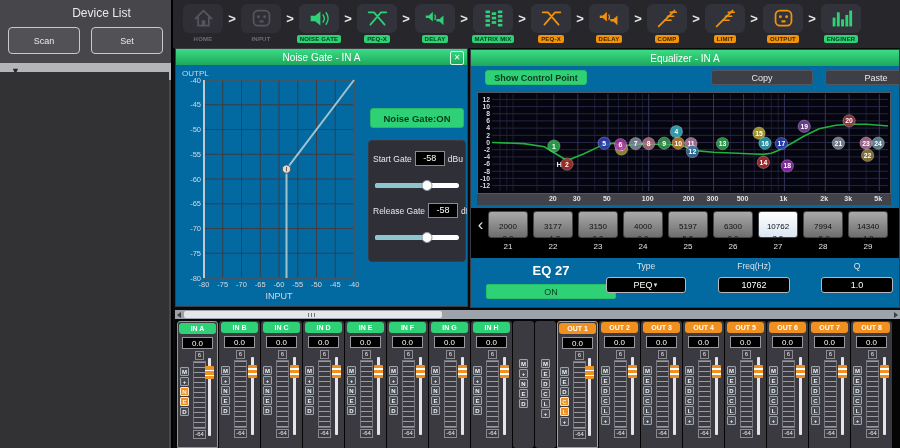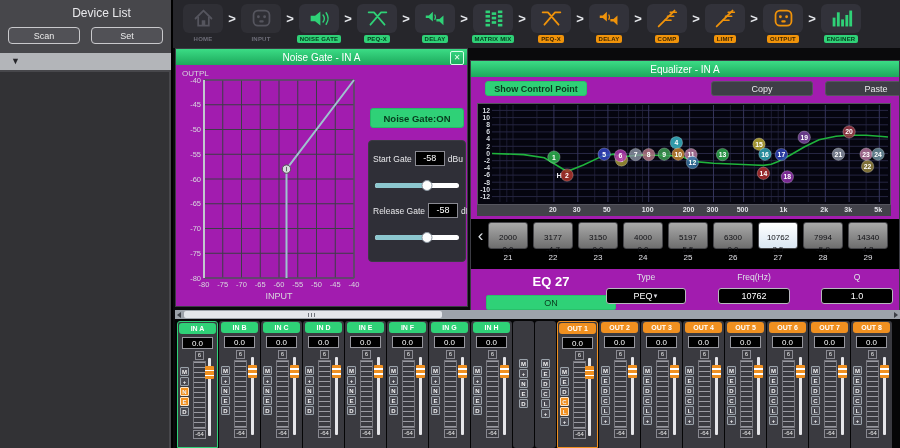--- a/index.html
+++ b/index.html
@@ -2,40 +2,40 @@
 <html><head>
 <meta charset="utf-8">
 <style>
   html,body{margin:0;padding:0;background:#000;}
   #root{position:relative;width:900px;height:448px;overflow:hidden;background:#0a0a0c;
         font-family:"Liberation Sans",sans-serif;-webkit-font-smoothing:antialiased;}
   
   #sidebar{position:absolute;left:0;top:0;width:173px;height:448px;background:#47474b;border-right:2px solid #000;box-sizing:border-box;}
   .dl-title{text-align:center;color:#e9e9ec;font-size:12px;padding-top:6px;height:16px;padding-left:32px;}
   .dl-btns{display:flex;justify-content:space-between;padding:5px 8px 2px;}
-  .dl-btn{width:72px;height:17px;background:#515156;border:1px solid #c9c9cc;border-radius:4px;color:#ececec;font-size:9px;font-family:inherit;}
+  .dl-btn{width:72px;height:27px;background:#515156;border:1px solid #c9c9cc;border-radius:4px;color:#ececec;font-size:9px;font-family:inherit;}
   .dl-expander{height:17px;background:#b3b5b9;display:flex;align-items:center;padding-left:11px;margin-top:7px;}
   .dl-tri{color:#26262a;font-size:9px;line-height:1;}
   .dl-body{position:absolute;left:0;top:72px;bottom:0;right:2px;background:#323235;}
   
   #toolbar{position:absolute;left:173px;top:0;width:727px;height:48px;background:#26262b;display:flex;align-items:flex-start;padding:4px 0 0 8px;box-sizing:border-box;overflow:hidden;}
   .tb-item{width:44px;flex:0 0 44px;display:flex;flex-direction:column;align-items:center;cursor:pointer;}
   .tb-icon{width:40px;height:29px;border-radius:6px;display:flex;align-items:center;justify-content:center;background:#32323a;}
   .tb-item.dim .tb-icon{color:#55555e;background:#2f2f35;}
   .tb-item.green .tb-icon{color:#2fd177;}
   .tb-item.orange .tb-icon{color:#f0930a;}
   .tb-label{font-size:6px;font-weight:bold;margin-top:2px;padding:1px 3px;border-radius:2px;white-space:nowrap;letter-spacing:.2px;}
   .tb-item.dim .tb-label{color:#6d6d78;background:none;}
   .tb-item.green .tb-label{background:#2fd177;color:#06381c;}
   .tb-item.orange .tb-label{background:#f0930a;color:#3a2502;}
   .chev{color:#e6e8ec;font-size:13px;font-weight:bold;width:10px;flex:0 0 10px;text-align:center;line-height:30px;margin:0 2px;}
   
-  .panel{position:absolute;background:#a21caf;border:1px solid #3c3c44;box-sizing:border-box;overflow:hidden;}
+  .panel{position:absolute;background:#0369a1;border:1px solid #3c3c44;box-sizing:border-box;overflow:hidden;}
   #ng-panel{left:175px;top:48px;width:293px;height:259px;}
-  #eq-panel{left:470px;top:60px;width:430px;height:259px;}
+  #eq-panel{left:470px;top:49px;width:430px;height:259px;}
   .panel-title{height:16px;background:linear-gradient(#3bdc85,#1da85c);color:#fff;font-size:10px;display:flex;align-items:center;justify-content:center;position:relative;}
   .panel-close{position:absolute;right:3px;top:2px;width:12px;height:12px;border:1px solid #d9ffe9;border-radius:2px;color:#ecffee;font-size:8px;line-height:11px;text-align:center;cursor:pointer;}
   
   .ng-body{display:flex;padding:3px 2px 0 4px;}
   #ng-graph{width:188px;height:240px;}
   .ng-controls{flex:1;display:flex;flex-direction:column;align-items:center;}
   .ng-on{margin-top:40px;width:94px;height:20px;background:#2fd177;border:1px solid #27b766;border-radius:3px;color:#073a1d;font-size:9.5px;font-weight:bold;font-family:inherit;}
   .ng-group{margin-top:12px;background:#2f2f37;border:1px solid #3a3a42;border-radius:4px;padding:10px 4px 6px;width:88px;}
   .ng-row{display:flex;align-items:center;gap:3px;font-size:8.5px;color:#e9e9ec;white-space:nowrap;}
   .ng-val{width:28px;height:13px;background:#000;border:1px solid #8a8a92;color:#fff;font-size:9px;text-align:center;line-height:13px;flex:0 0 28px;}

